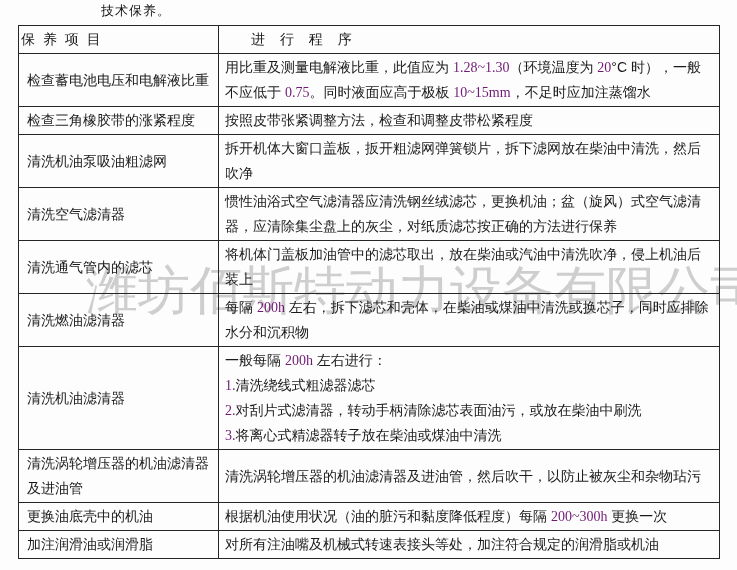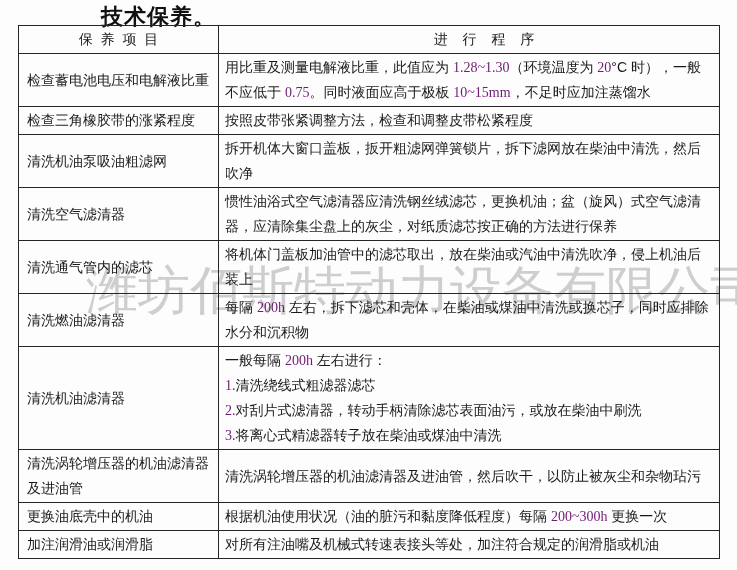--- a/index.html
+++ b/index.html
@@ -9,22 +9,22 @@
     font-family: "Liberation Sans", "DejaVu Sans", sans-serif;
     color: #1a1a1a;
     overflow: hidden;
     position: relative;
   }
   .stage { position: absolute; inset: 0; }
 
   .doc-title {
     position: absolute;
     left: 101px; top: 2px;
-    font-size: 22px;
-    font-weight: bold;
+    font-size: 13px;
+    font-weight: normal;
     letter-spacing: 1px;
     color: #111;
     z-index: 2;
   }
 
   .watermark {
     position: absolute;
     left: 86px; top: 264px;
     font-size: 52px;
     line-height: 1;
@@ -49,21 +49,21 @@
   table.maint col.c-proc { width: 501px; }
   table.maint th, table.maint td {
     border: 1px solid #262626;
     font-size: 14px;
     line-height: 25px;
     vertical-align: middle;
     background: transparent;
     font-weight: normal;
   }
   table.maint th {
-    text-align: center;
+    text-align: left;
     padding: 1px 2px;
     word-spacing: 4px;
     margin-top: 20px;
   }
   table.maint th.hdr-proc { word-spacing: 11px; padding-left: 32px; }
   td.item-cell { padding: 1px 6px 1px 8px; font-family: Liberation Serif, serif; }
   td.proc-cell { padding: 1px 6px; white-space: pre-line; }
   .num {
     font-family: "Liberation Serif", "DejaVu Serif", serif;
     color: #701a75;

